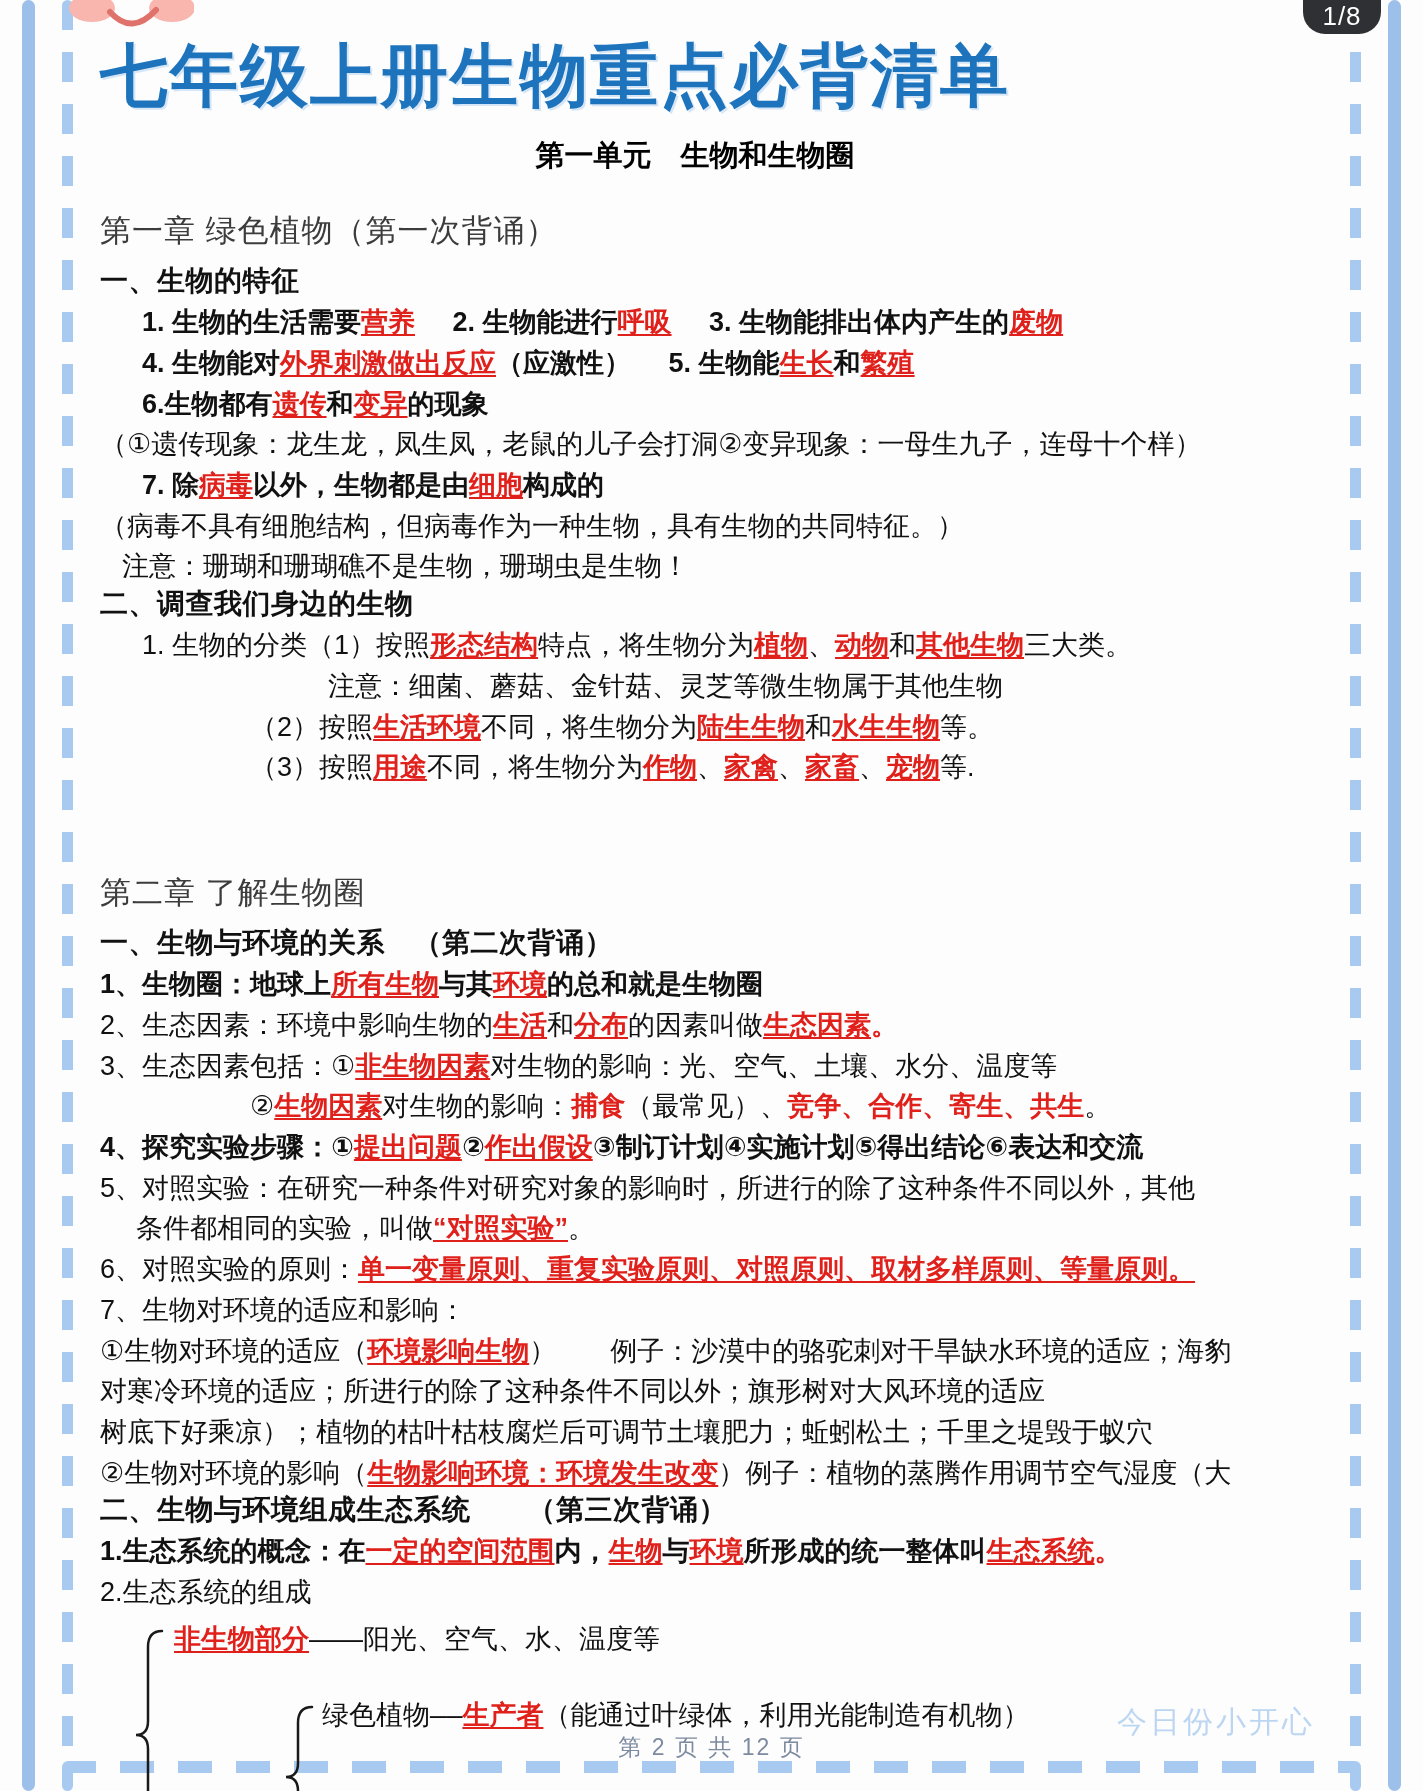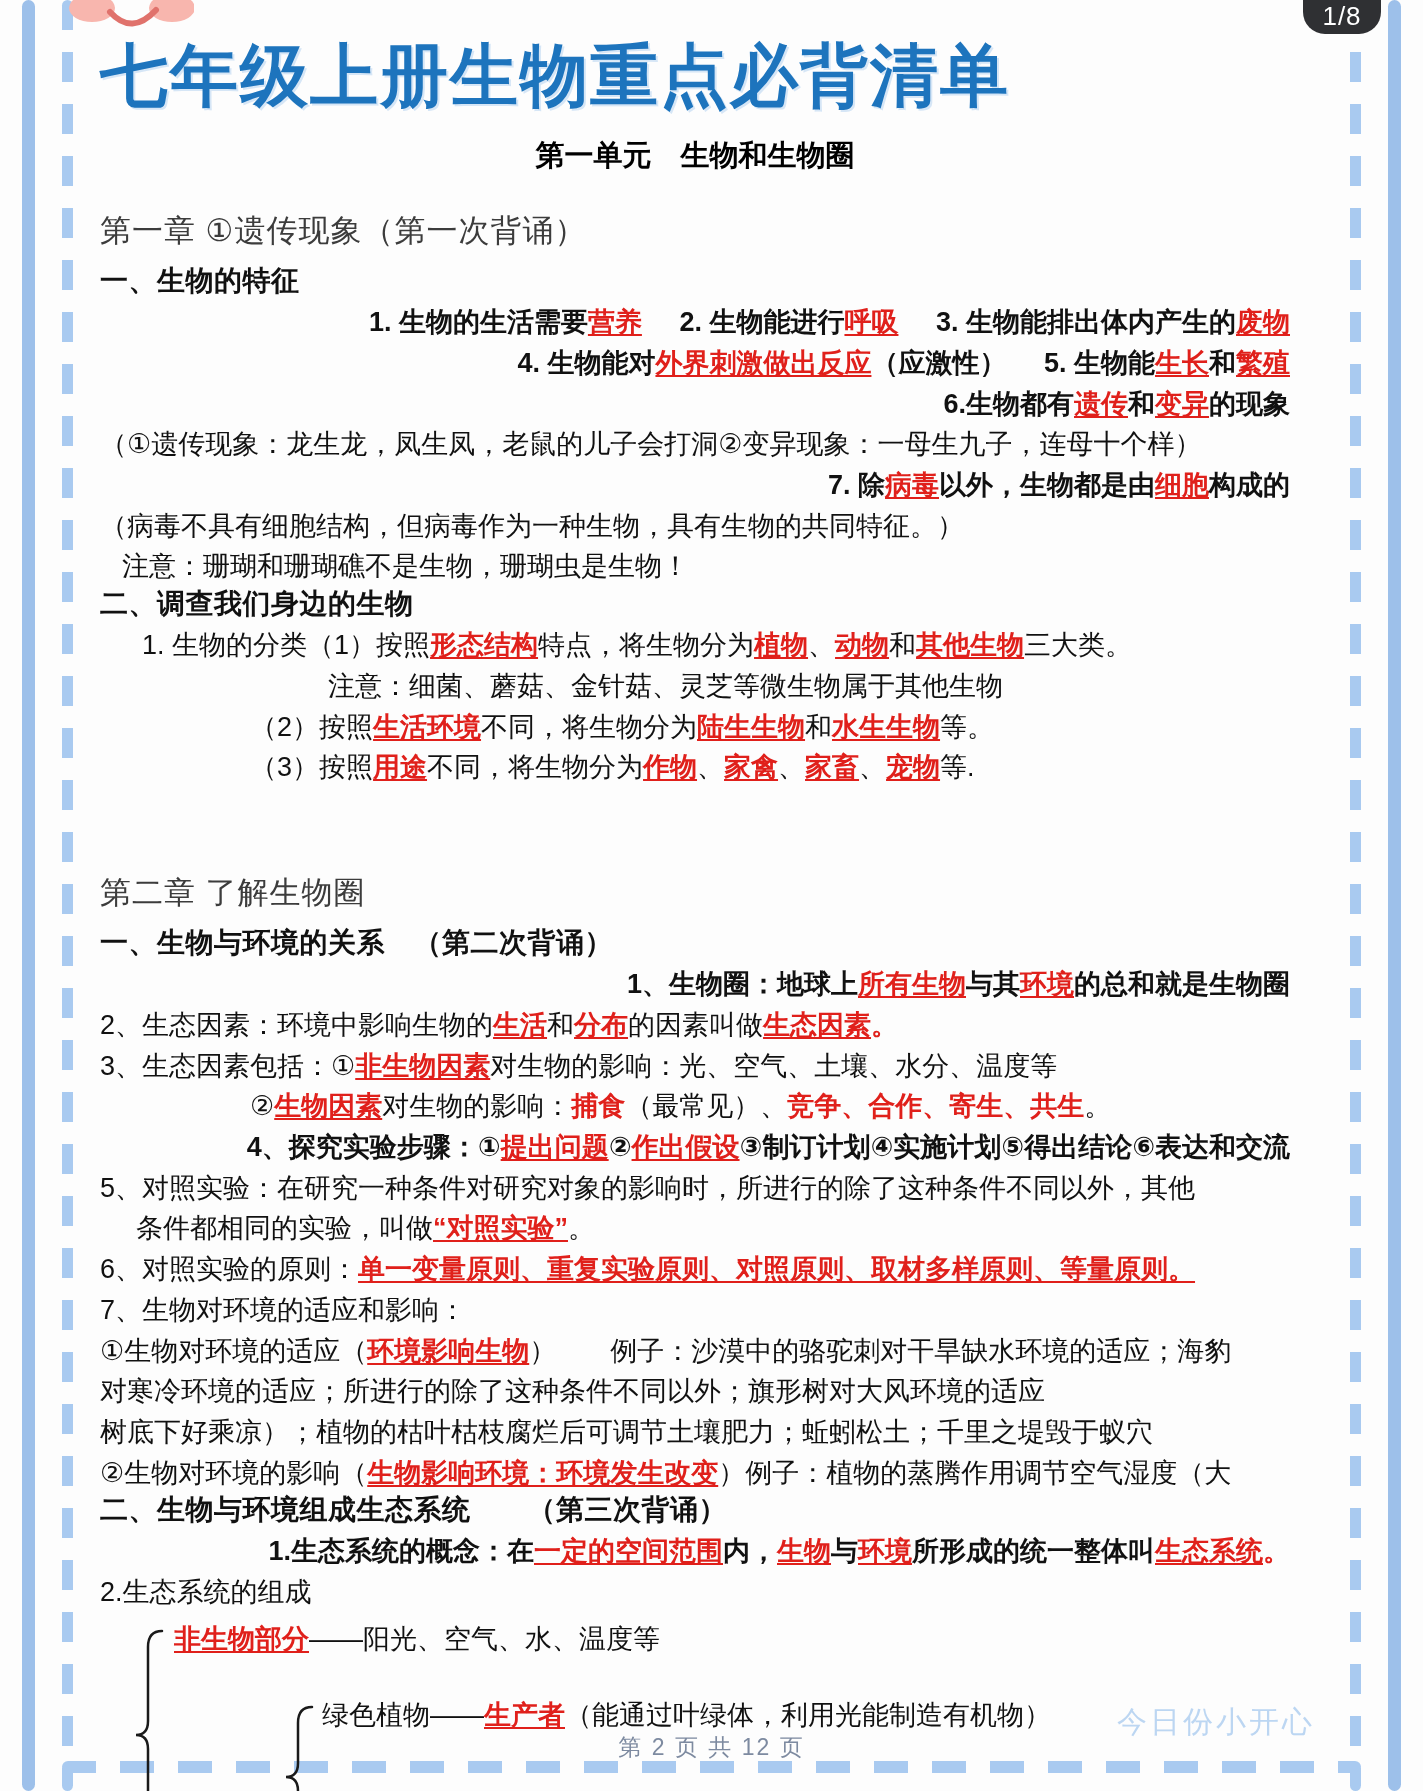--- a/index.html
+++ b/index.html
@@ -56,21 +56,21 @@
      letter-spacing:2px;line-height:1.12;margin-top:38px;
      text-shadow:2px 2px 0 #d6e6f6;
      font-family:"DejaVu Sans",sans-serif;
   }
   .unit{
      text-align:center;font-size:29px;font-weight:bold;margin-top:22px;color:#000000;
   }
   .chapter{font-size:31px;margin-top:34px;color:#3c3c3c;font-weight:normal;letter-spacing:1px;}
   .h2{font-size:28px;font-weight:bold;letter-spacing:0.5px;}
   .ln{font-size:27px;line-height:1.36;margin-top:4px;}
-  .b{font-weight:bold;text-align:right;}
+  .b{font-weight:bold;}
   .ind1{padding-left:42px;}
   .ind2{padding-left:150px;}
   .ind3{padding-left:228px;}
   .gap-sm{margin-top:10px;}
   .spacer{height:86px;}
 
   
   .k{color:#e0201b;font-weight:bold;text-decoration:underline;text-decoration-thickness:2px;text-underline-offset:3px;}
   .kn{color:#e0201b;font-weight:bold;}
 
@@ -101,21 +101,21 @@
     <path d="M48 44 Q70 68 94 42" stroke="#e0726c" stroke-width="6" fill="none" stroke-linecap="round"></path>
   </svg>
 
   <div id="page-badge">1/8</div>
 
   <div id="content">
 
     <div class="title">七年级上册生物重点必背清单</div>
     <div class="unit">第一单元　生物和生物圈</div>
 
-    <div class="chapter">第一章 ①遗传现象（第一次背诵）</div>
+    <div class="chapter">第一章 绿色植物（第一次背诵）</div>
 
     <div class="h2 gap-sm">一、生物的特征</div>
 
     <div class="ln b ind1">
       <span>1. 生物的生活需要</span><span class="k">营养</span>
       &nbsp;&nbsp;&nbsp;&nbsp;<span>2. 生物能进行</span><span class="k">呼吸</span>
       &nbsp;&nbsp;&nbsp;&nbsp;<span>3. 生物能排出体内产生的</span><span class="k">废物</span>
     </div>
 
     <div class="ln b ind1">
@@ -212,21 +212,21 @@
 
         <path d="M62 10 Q48 10 48 26 L48 100 Q48 114 36 114 Q48 114 48 128 L48 202 Q48 218 62 218" stroke="#1a1a1a" stroke-width="2.5" fill="none" stroke-linecap="round"></path>
 
         <path d="M212 86 Q198 86 198 102 L198 142 Q198 156 186 156 Q198 156 198 170 L198 210 Q198 226 212 226" stroke="#1a1a1a" stroke-width="2.5" fill="none" stroke-linecap="round"></path>
       </svg>
 
       <div class="dlabel" style="left:74px;top:0px;">
         <span class="k">非生物部分</span><span>——</span><span>阳光、空气、水、温度等</span>
       </div>
 
-      <div class="dlabel" style="left:222px;top:76px;">
+      <div class="dlabel" style="left:222px;top:76px;font-family:Liberation Mono, monospace;">
         <span>绿色植物</span><span>——</span><span class="k">生产者</span><span>（能通过叶绿体，利用光能制造有机物）</span>
       </div>
 
     </div>
 
   </div>
 
   <div id="watermark">今日份小开心</div>
   <div id="footer">第 2 页 共 12 页</div>
 

